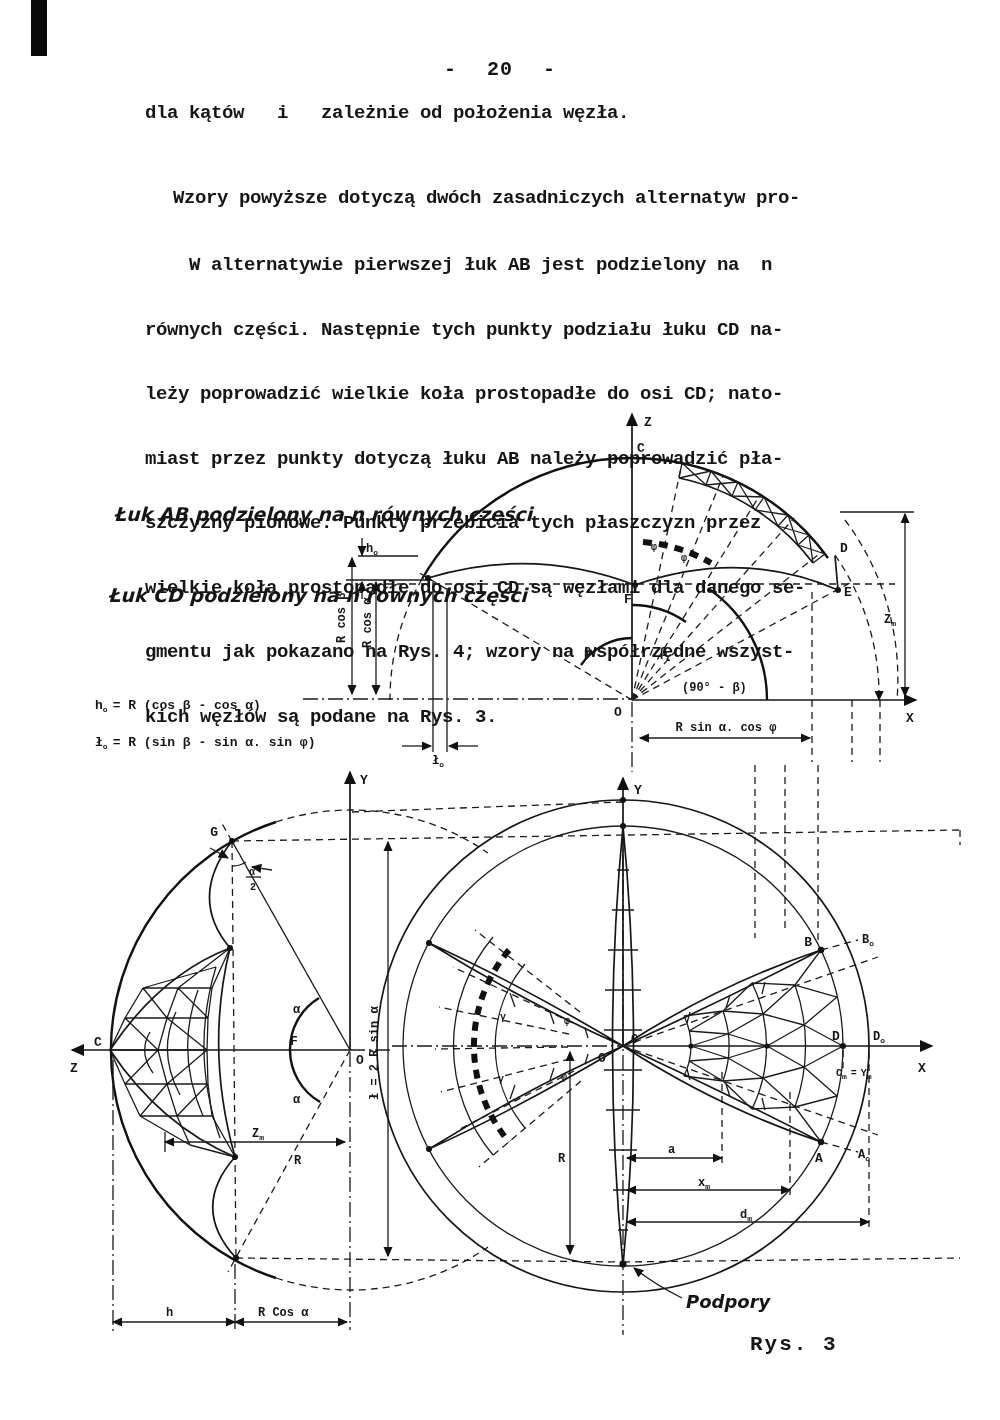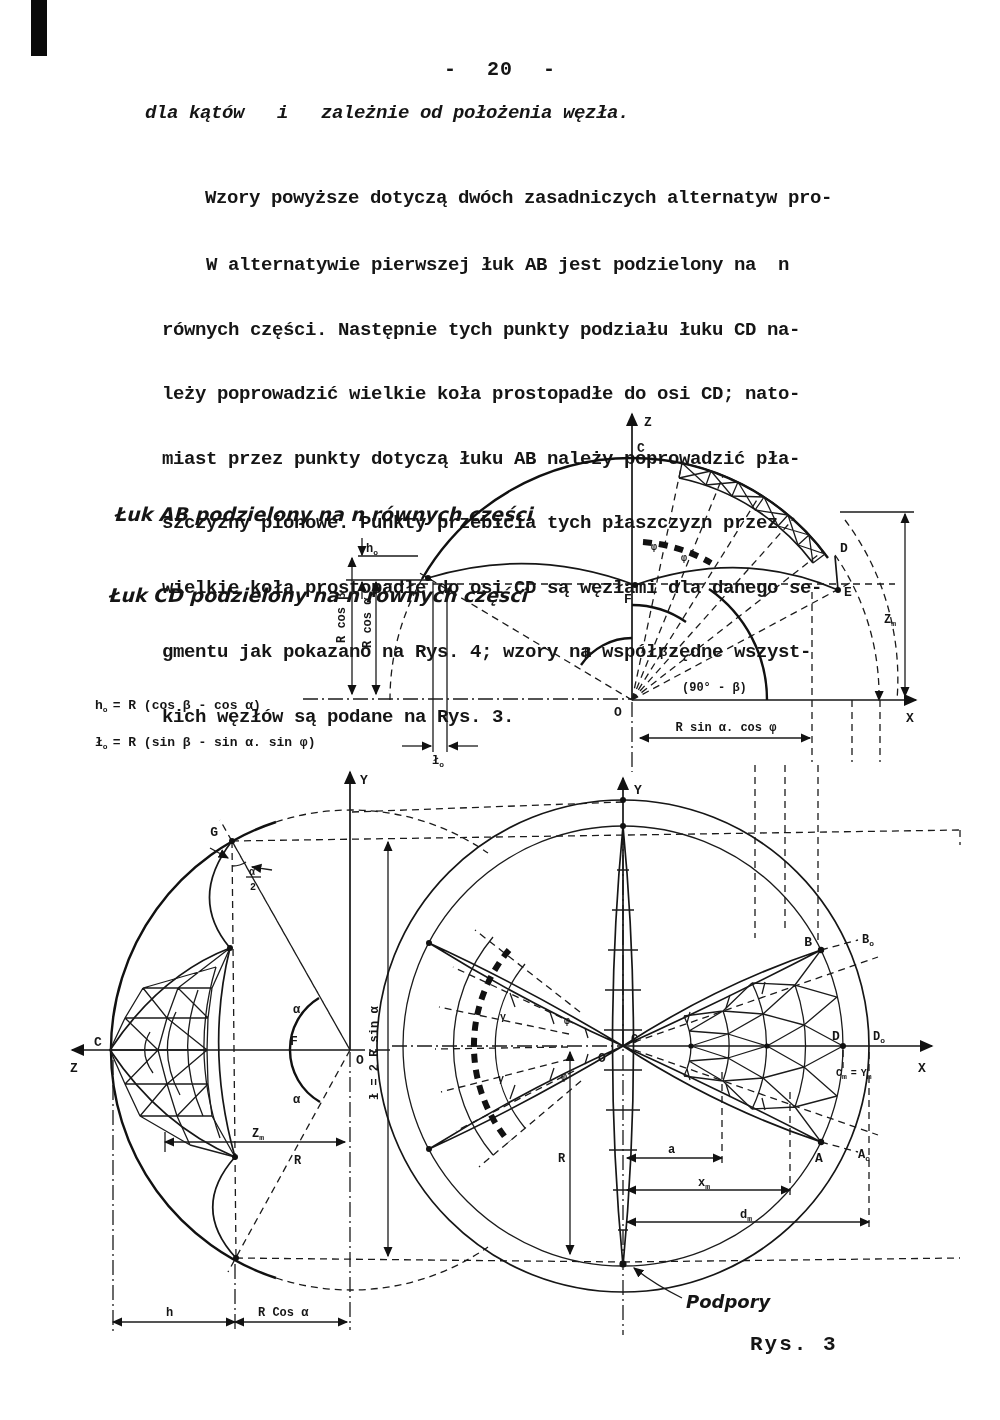--- a/index.html
+++ b/index.html
@@ -5,23 +5,23 @@
   html,body{margin:0;padding:0;background:#e8e8e4;}
   .page{position:relative;width:1000px;height:1420px;background:#ffffff;overflow:hidden;
         font-family:"Liberation Mono","DejaVu Sans Mono",monospace;color:#151515;}
   .scanbar{position:absolute;left:31px;top:0;width:16px;height:56px;background:#0a0a0a;}
   .pagenum{position:absolute;top:58px;left:0;width:1000px;text-align:center;
            font-size:20px;font-weight:700;letter-spacing:1px;}
   .pagenum span{display:inline-block;}
   .pagenum .gap{margin:0 30px;}
   .txt{position:absolute;font-size:19px;font-weight:700;line-height:21.5px;
        white-space:pre;letter-spacing:-0.4px;}
-  .p1{top:103px;left:145px;font-style:italic;}
-  .p2{top:145px;left:161px;}
-  .p3{top:212px;left:162px;}
+  .p1{top:103px;left:145px;}
+  .p2{top:145px;left:129px;}
+  .p3{top:212px;left:145px;}
   .handnote{position:absolute;top:447px;left:112px;font-family:"DejaVu Sans",sans-serif;
             font-style:italic;font-weight:700;font-size:19px;line-height:27px;
             white-space:pre;transform:skewX(-4deg);}
   svg{position:absolute;left:40px;top:400px;}
   svg text{font-family:"Liberation Mono","DejaVu Sans Mono",monospace;fill:#151515;}
   .s{stroke:#1b1b1b;fill:none;stroke-width:1.3px;}
   .s2{stroke:#111;fill:none;stroke-width:2.4px;}
   .s15{stroke:#161616;fill:none;stroke-width:1.7px;}
   .d{stroke-dasharray:7,5;}
   .dd{stroke-dasharray:15,4,2,4;}

